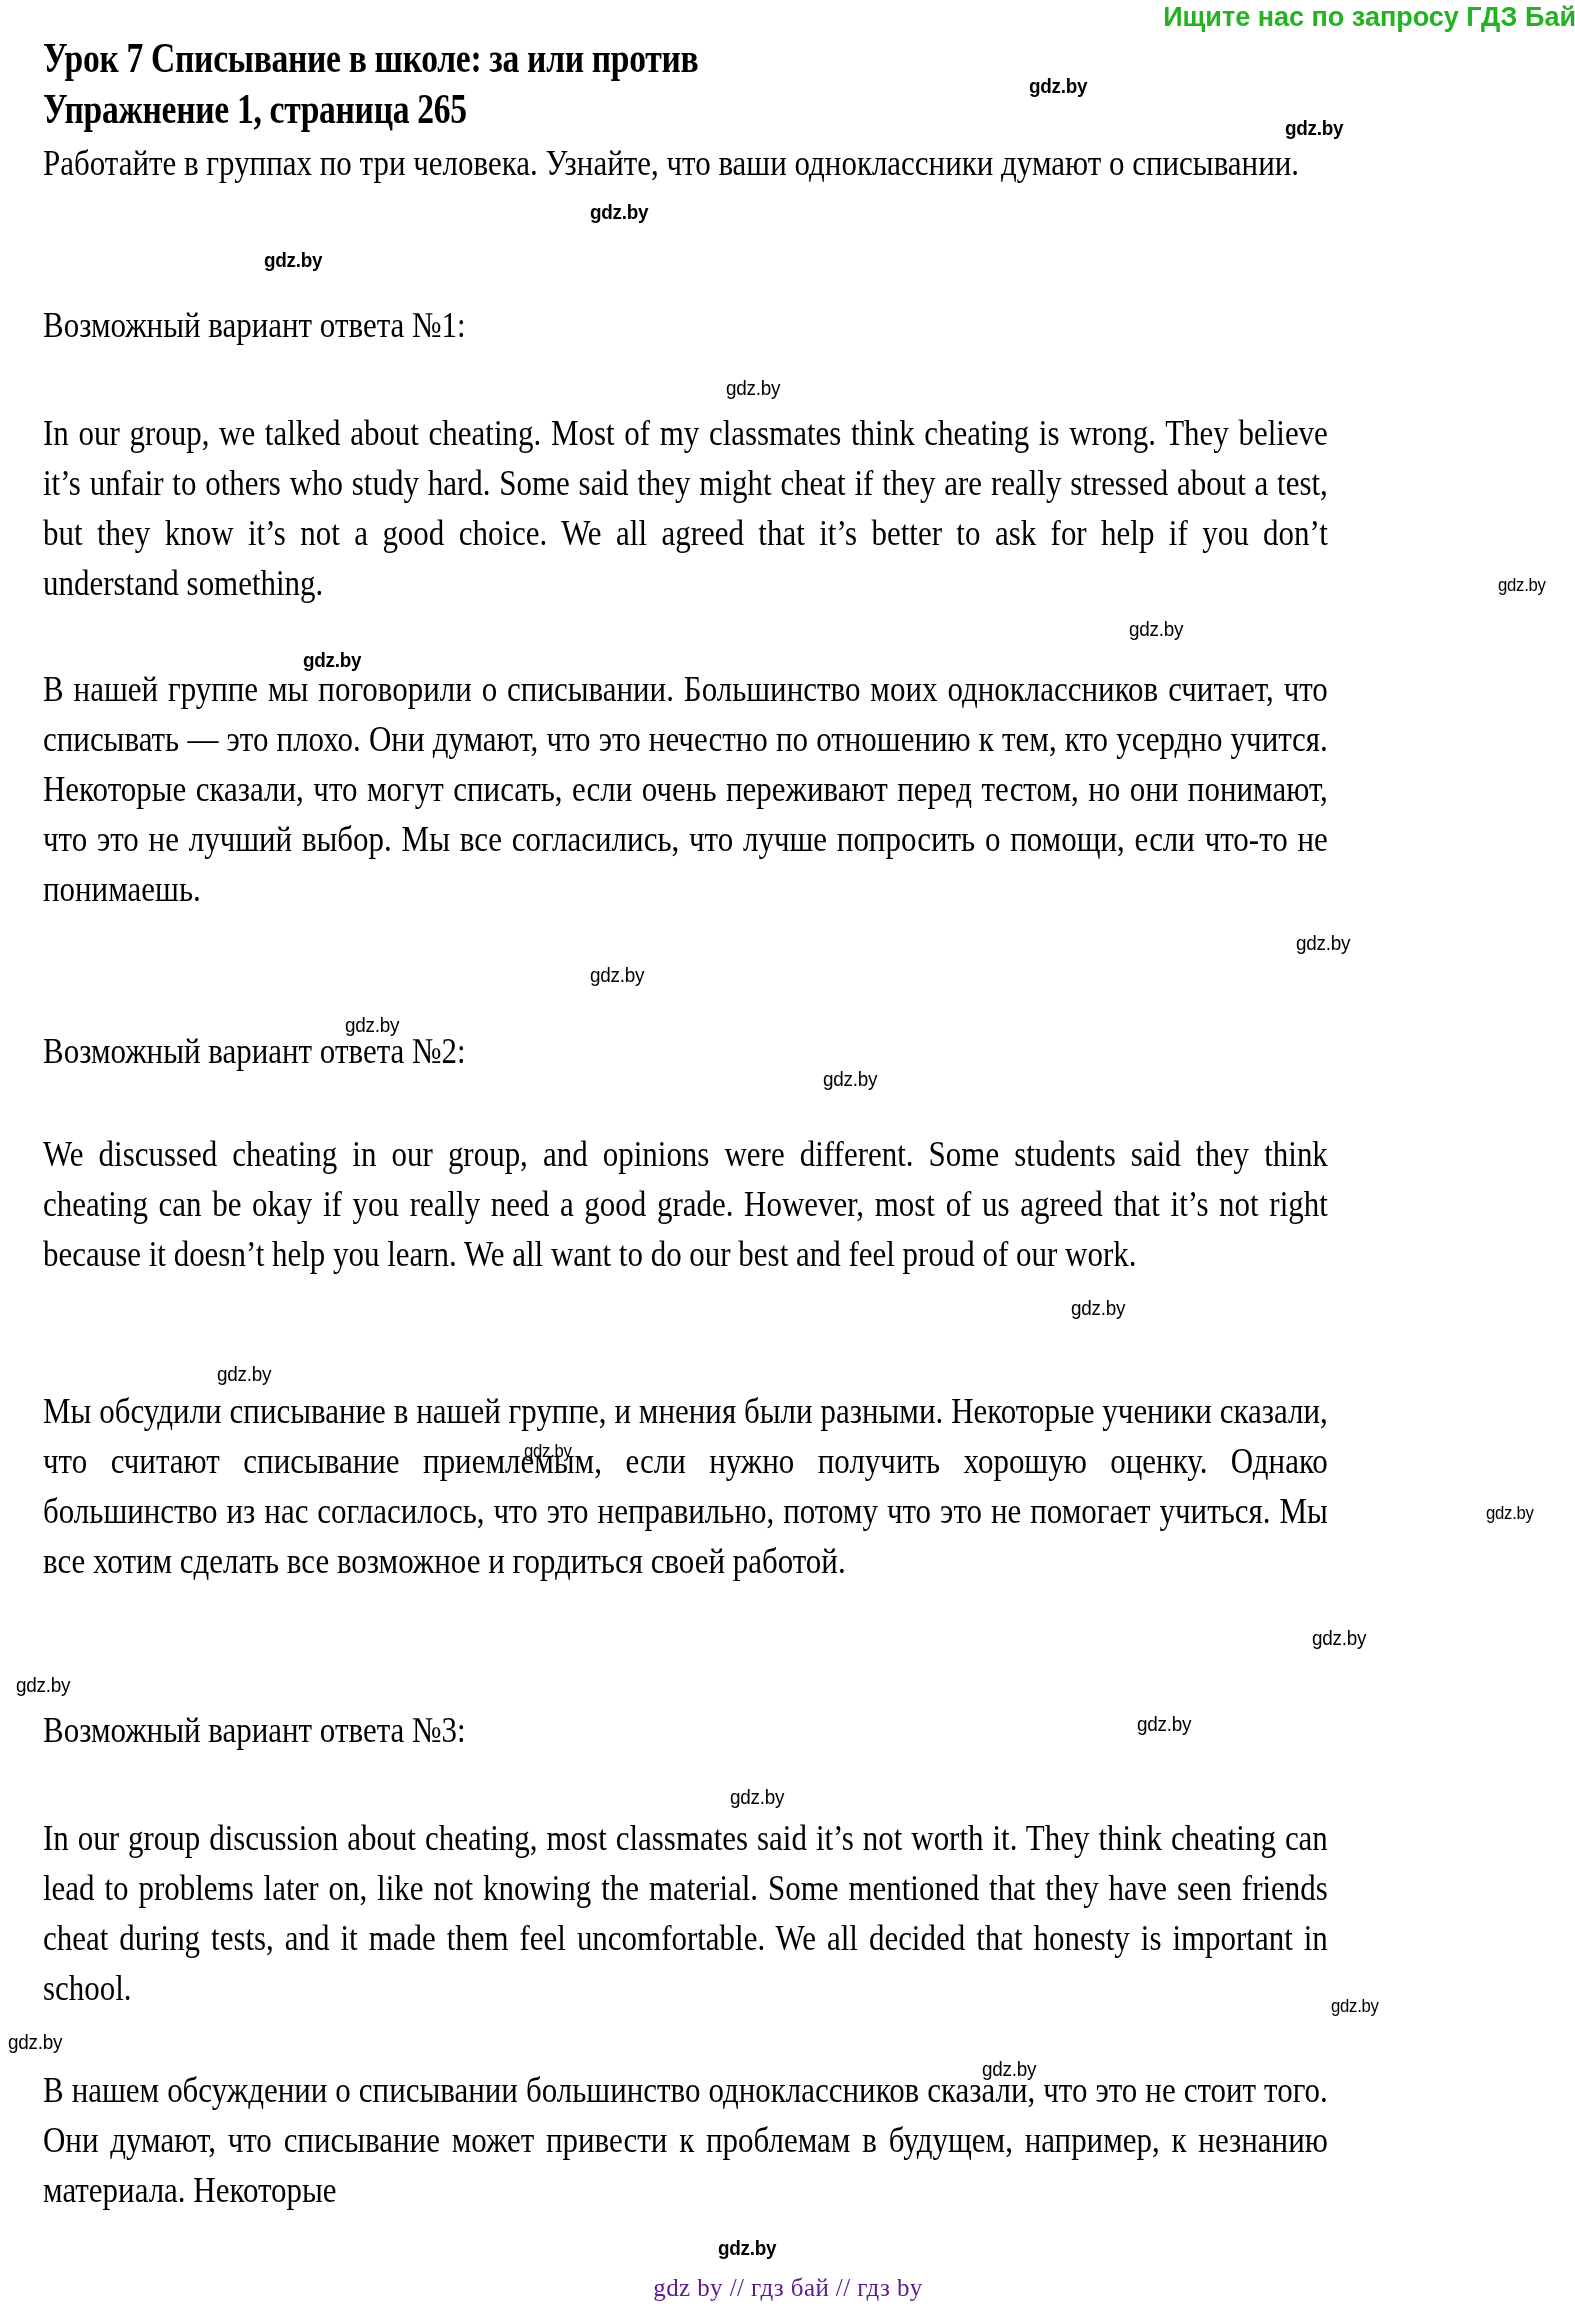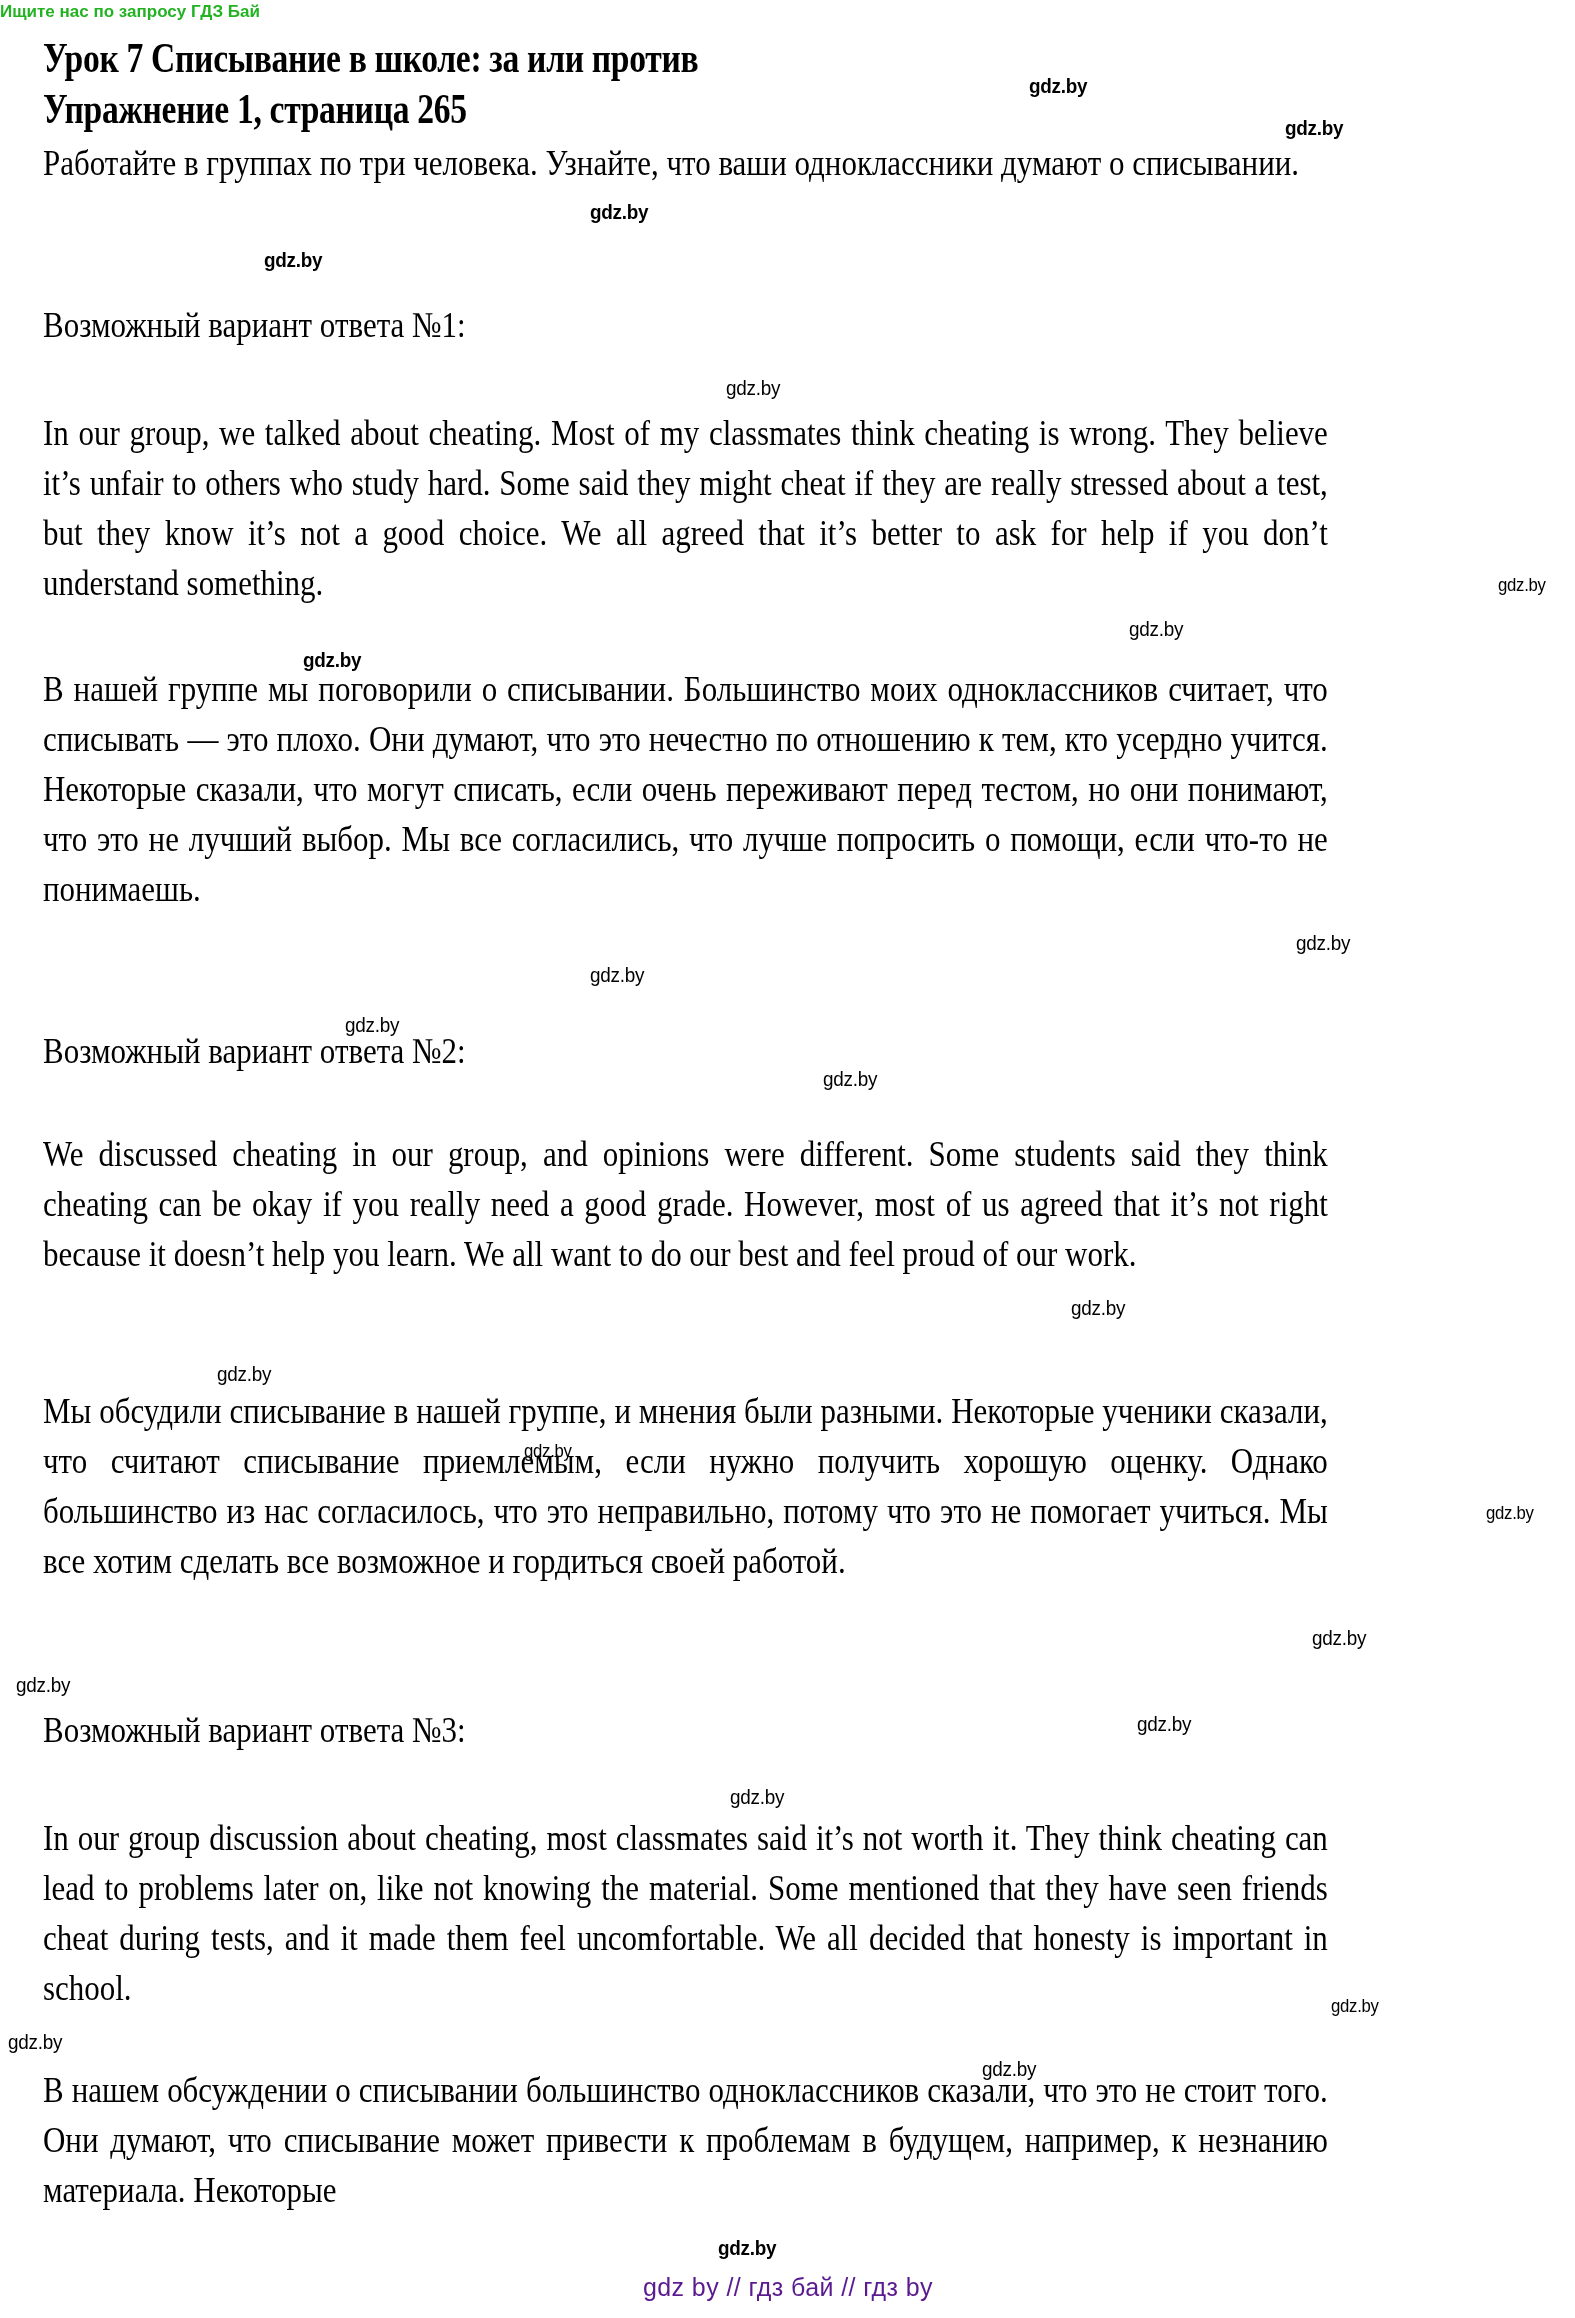--- a/index.html
+++ b/index.html
@@ -24,24 +24,24 @@
     box-sizing: border-box;
     padding: 0 43px 0 43px;
   }
 
   
   .promo-bar {
     position: absolute;
     top: 1.6px;
     left: 0;
     width: 1576px;
-    text-align: left;
+    text-align: right;
     font-family: "Liberation Sans", "DejaVu Sans", sans-serif;
     font-weight: 700;
-    font-size: 17px;
+    font-size: 27px;
     color: #22b222;
     letter-spacing: 0px;
     white-space: nowrap;
   }
 
   
   .lesson-title,
   .exercise-title {
     font-family: "Liberation Serif", "DejaVu Serif", serif;
     font-weight: 700;
@@ -95,21 +95,21 @@
   .wm.sm { font-size: 18.6px; }
   .wm.b  { font-weight: 700; }
 
   
   .footer {
     position: absolute;
     left: 0;
     bottom: 17px;
     width: 1576px;
     text-align: center;
-    font-family: Liberation Sans, sans-serif;
+    font-family: Liberation Serif, serif;
     font-size: 25px;
     color: #5b1a8f;
     white-space: nowrap;
     letter-spacing: 0.4px;
   }
 </style>
 </head>
 <body>
 
 <div id="page">

